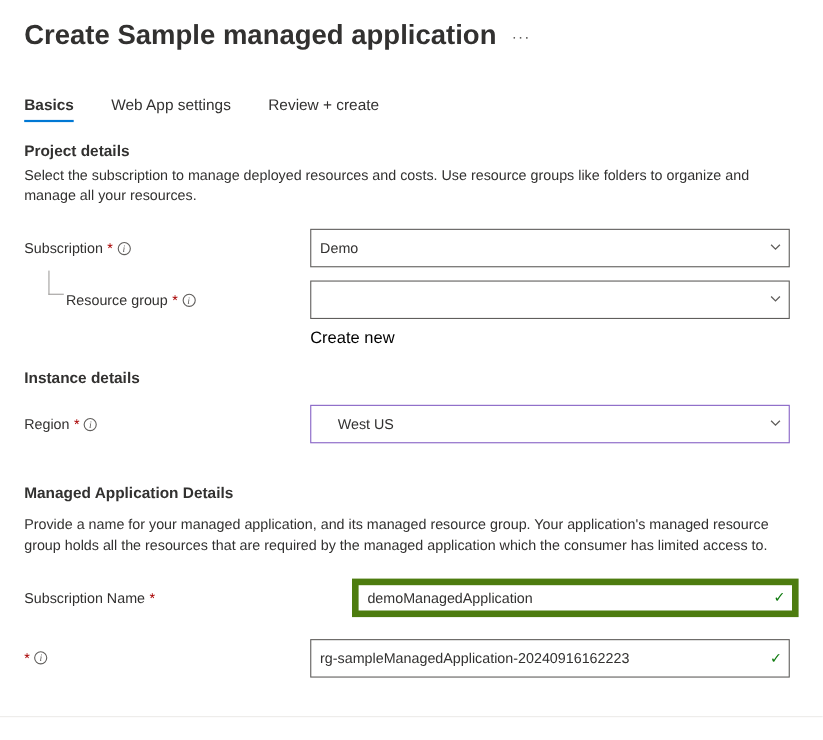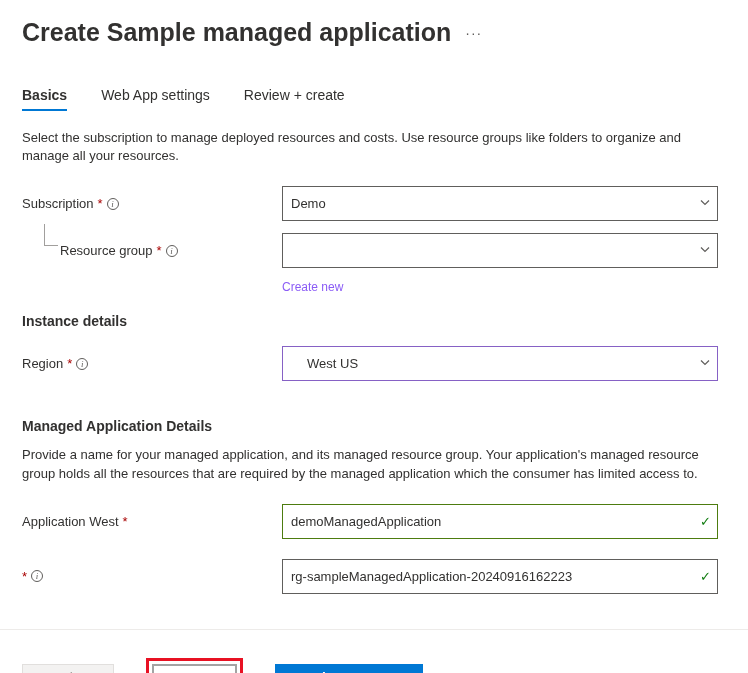--- a/index.html
+++ b/index.html
@@ -124,22 +124,22 @@
       transform: translateY(-50%);
       color: #107c10;
       font-size: 13px;
     }
     .link-under {
       padding-left: 260px;
       margin-top: 2px;
       margin-bottom: 18px;
     }
     .create-new-link {
-      font-size: 12px;
-      color: #8b5cf6;
+      font-size: 15px;
+      color: #000000;
       cursor: pointer;
     }
     .spacer-lg { height: 28px; }
     .footer-divider {
       border-top: 1px solid #edebe9;
       margin-top: 32px;
     }
     .footer {
       padding: 28px 22px 0 22px;
       display: flex;
@@ -180,38 +180,39 @@
     input[type=text] {
       border: none;
       outline: none;
       width: 100%;
       height: 100%;
       font-size: 13px;
       font-family: inherit;
       color: #323130;
       background: transparent;
     }
-    .input-purple { border: 1px solid #4d7c0f; }
+    .input-purple { border: 6px solid #4d7c0f; margin-left: 38px; }
   </style>
 </head>
 <body>
 
 <div class="header">
   <h1 class="page-title">Create Sample managed application</h1>
   <span class="more-dots">···</span>
 </div>
 
 <div class="tabs">
   <div class="tab active">Basics</div>
   <div class="tab">Web App settings</div>
   <div class="tab">Review + create</div>
 </div>
 
 <div class="content">
 
+  <div class="section-title">Project details</div>
   <div class="section-desc">Select the subscription to manage deployed resources and costs. Use resource groups like folders to organize and manage all your resources.</div>
 
   <div class="form-row">
     <div class="form-label">
       <span>Subscription</span>
       <span class="required">*</span>
       <span class="info-icon">i</span>
     </div>
     <div class="select-box">
       <span>Demo</span>
@@ -262,21 +263,21 @@
   </div>
 
   <div class="spacer-lg"></div>
 
   <div class="section-title">Managed Application Details</div>
   <div style="height:6px"></div>
   <div class="section-desc">Provide a name for your managed application, and its managed resource group. Your application's managed resource group holds all the resources that are required by the managed application which the consumer has limited access to.</div>
 
   <div class="form-row">
     <div class="form-label">
-      <span>Application West</span>
+      <span>Subscription Name</span>
       <span class="required">*</span>
     </div>
     <div class="text-input input-purple">
       <input type="text" value="demoManagedApplication" style="">
       <span class="checkmark">✓</span>
     </div>
   </div>
 
   <div style="height:8px"></div>
 

